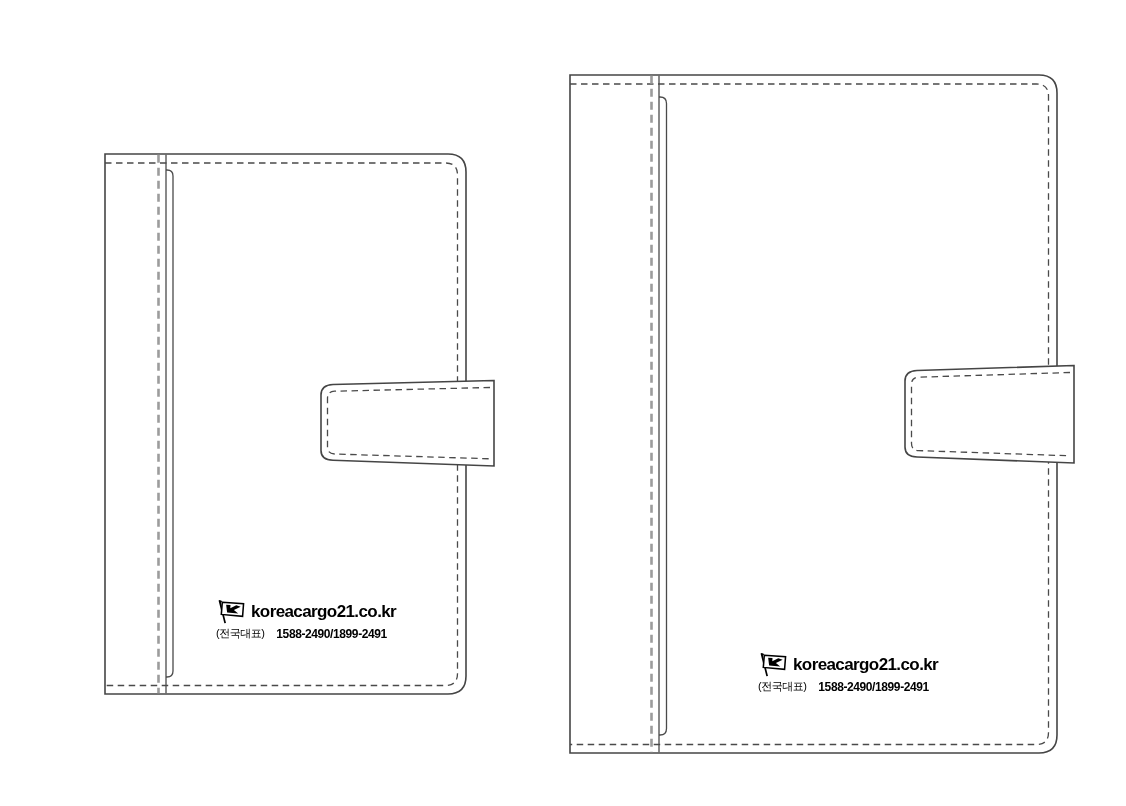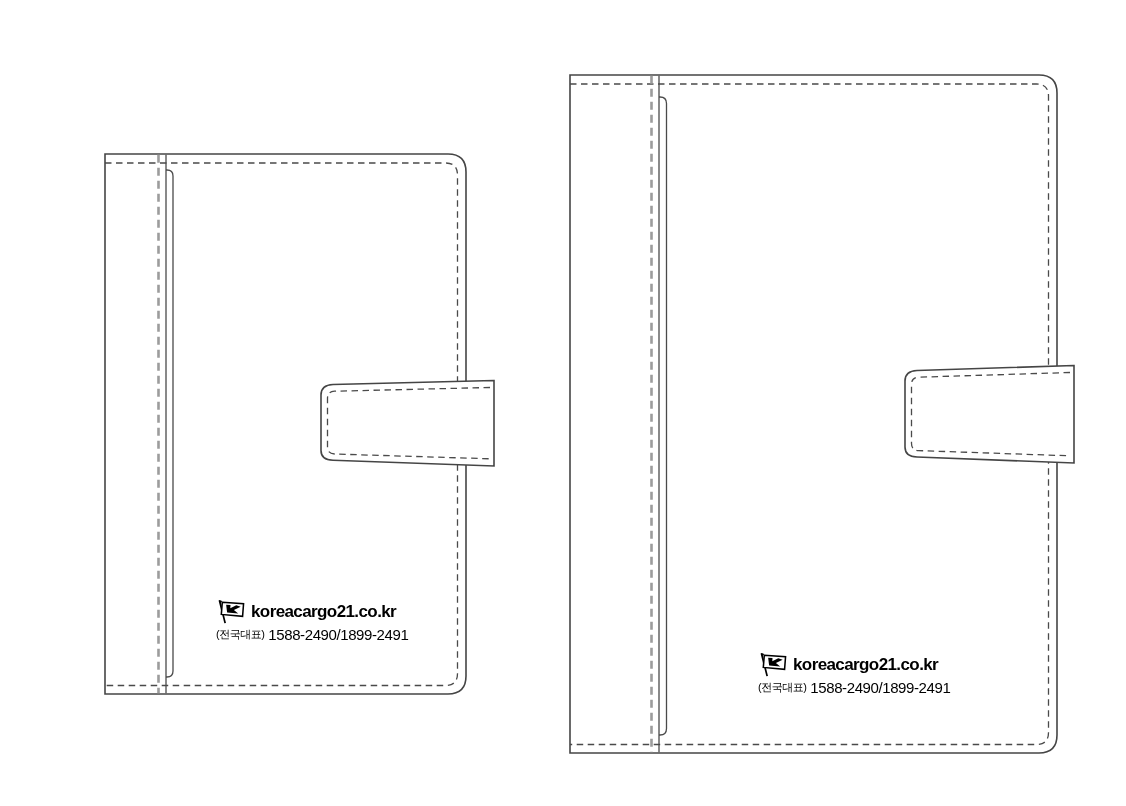--- a/index.html
+++ b/index.html
@@ -43,24 +43,25 @@
     gap: 4px;
     margin-top: 1px;
   }
   .phone-label {
     font-weight: normal;
     font-size: 11px;
     letter-spacing: -0.5px;
     white-space: nowrap;
   }
   .phone-numbers {
-    font-weight: normal;
-    font-size: 15px;
+    font-weight: bold;
+    font-size: 12px;
     letter-spacing: -0.4px;
     white-space: nowrap;
+    margin-left: 8px;
   }
   #brand-small { left: 216px; top: 599px; }
   #brand-large { left: 758px; top: 652px; }
 </style>
 </head>
 <body>
 
 <div id="canvas">
 
   <svg id="linework" viewBox="0 0 1126 806" xmlns="http://www.w3.org/2000/svg">

